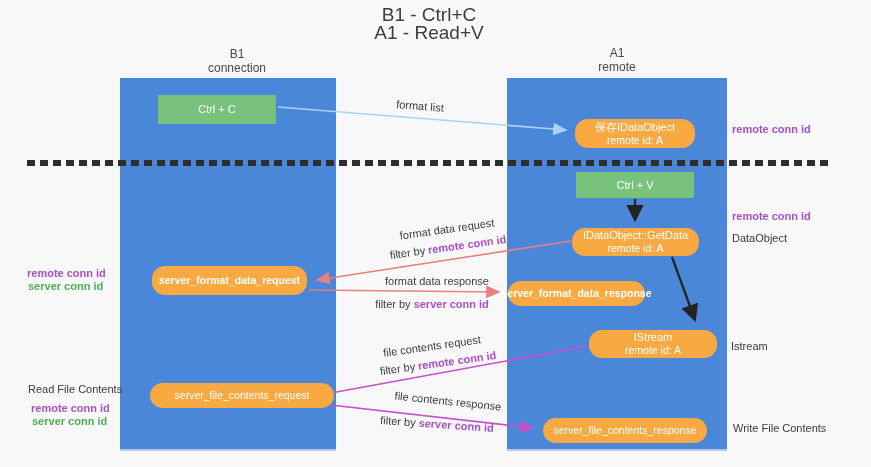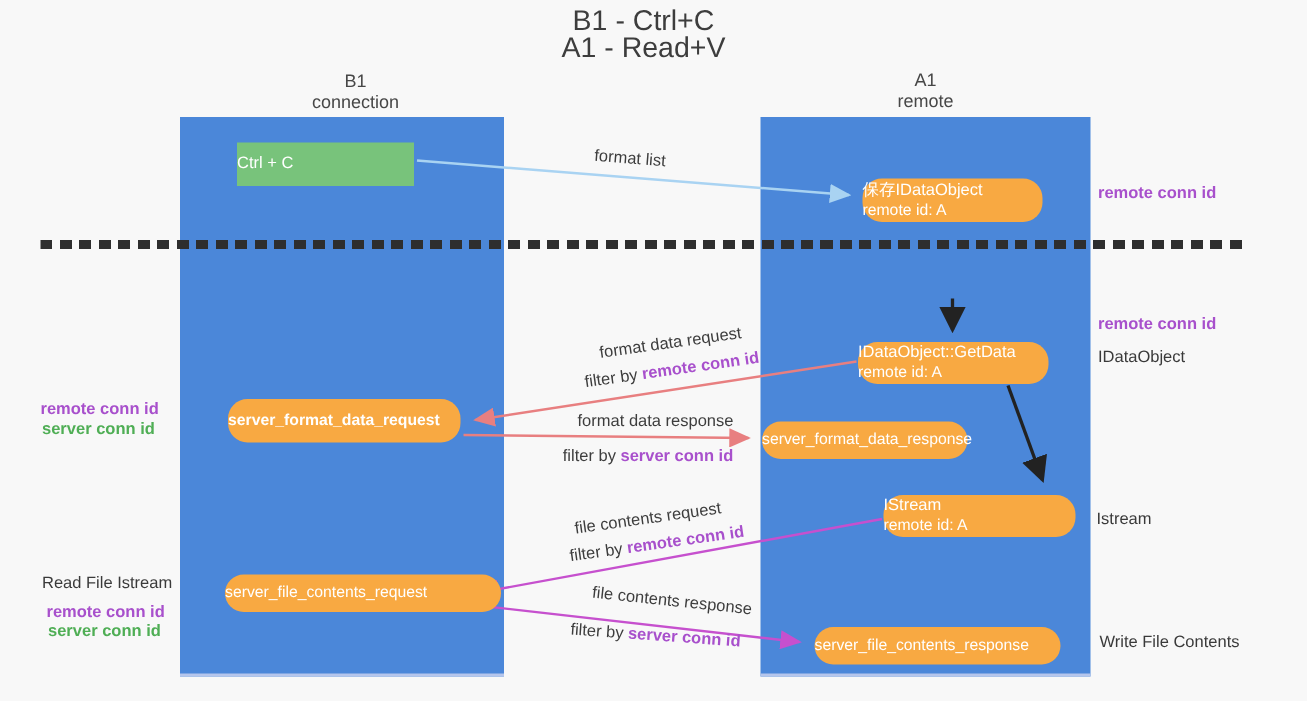--- a/index.html
+++ b/index.html
@@ -20,21 +20,21 @@
   .lane{position:absolute;top:78px;height:373px;background:var(--lane-blue);
     border-bottom:2px solid var(--lane-edge);}
   .lane.b1{left:120px;width:216px;}
   .lane.a1{left:507px;width:220px;}
 
   .dashes{position:absolute;left:27px;top:160px;width:803px;height:6px;z-index:3;
     background:repeating-linear-gradient(90deg,var(--dash-color) 0 8px,transparent 8px 13px);}
 
   .arrows{position:absolute;left:0;top:0;z-index:4;pointer-events:none;}
 
-  .box{position:absolute;z-index:5;display:flex;flex-direction:column;align-items:flex-start;
+  .box{position:absolute;z-index:5;display:flex;flex-direction:column;align-items:center;
     justify-content:center;color:#fff;text-align:center;font-size:11px;line-height:13px;}
   .box.orange{background:var(--box-orange);border-radius:13px;}
   .box.green{background:var(--box-green);}
   .box .l2{font-size:10.5px;}
 
   .slabel{position:absolute;z-index:6;font-size:11px;white-space:nowrap;color:#3a3a3a;}
   .slabel.purple{color:var(--purple-text);font-weight:bold;}
   .slabel.green{color:var(--green-text);font-weight:bold;}
 
   .flow-label{position:absolute;z-index:6;font-size:11px;color:var(--text-dark);
@@ -91,31 +91,34 @@
 
   <div class="box green" style="left:158px;top:95px;width:118px;height:29px;">
     <span>Ctrl + C</span>
   </div>
 
   <div class="box orange" style="left:575px;top:119px;width:120px;height:29px;">
     <span class="l1">保存IDataObject</span>
     <span class="l2">remote id: A</span>
   </div>
 
+  <div class="box green" style="left:576px;top:172px;width:118px;height:26px;">
+    <span>Ctrl + V</span>
+  </div>
 
   <div class="box orange" style="left:572px;top:228px;width:127px;height:28px;">
     <span class="l1">IDataObject::GetData</span>
     <span class="l2">remote id: A</span>
   </div>
 
   <div class="box orange" style="left:152px;top:266px;width:155px;height:29px;font-size:10.5px;font-weight:bold;">
     <span>server_format_data_request</span>
   </div>
 
-  <div class="box orange" style="left:508px;top:281px;width:137px;height:25px;font-size:10.5px;">
+  <div class="box orange" style="left:508px;top:281px;width:137px;height:25px;font-size:10.5px;font-weight:bold;">
     <span>server_format_data_response</span>
   </div>
 
   <div class="box orange" style="left:589px;top:330px;width:128px;height:28px;">
     <span class="l1">IStream</span>
     <span class="l2">remote id: A</span>
   </div>
 
   <div class="box orange" style="left:150px;top:383px;width:184px;height:25px;font-size:10.5px;">
     <span>server_file_contents_request</span>
@@ -142,23 +145,23 @@
     <span class="fl-prefix">filter by</span><span class="fl-key">remote conn id</span>
   </div>
 
   <div class="flow-label" style="left:448px;top:401px;transform:translate(-50%,-50%) rotate(6deg);">file contents response</div>
   <div class="flow-label" style="left:437px;top:424px;transform:translate(-50%,-50%) rotate(4deg);">
     <span class="fl-prefix">filter by</span><span class="fl-key">server conn id</span>
   </div>
 
   <div class="slabel purple" style="left:732px;top:123px;">remote conn id</div>
   <div class="slabel purple" style="left:732px;top:210px;">remote conn id</div>
-  <div class="slabel" style="left:732px;top:232px;">IDataObject</div>
+  <div class="slabel" style="left:732px;top:232px;">DataObject</div>
   <div class="slabel" style="left:731px;top:340px;">Istream</div>
   <div class="slabel" style="left:733px;top:422px;">Write File Contents</div>
 
   <div class="slabel purple" style="left:27px;top:267px;">remote conn id</div>
   <div class="slabel green" style="left:28px;top:280px;">server conn id</div>
-  <div class="slabel" style="left:28px;top:383px;">Read File Istream</div>
+  <div class="slabel" style="left:28px;top:383px;">Read File Contents</div>
   <div class="slabel purple" style="left:31px;top:402px;">remote conn id</div>
   <div class="slabel green" style="left:32px;top:415px;">server conn id</div>
 
 </div>
 
 </body></html>

